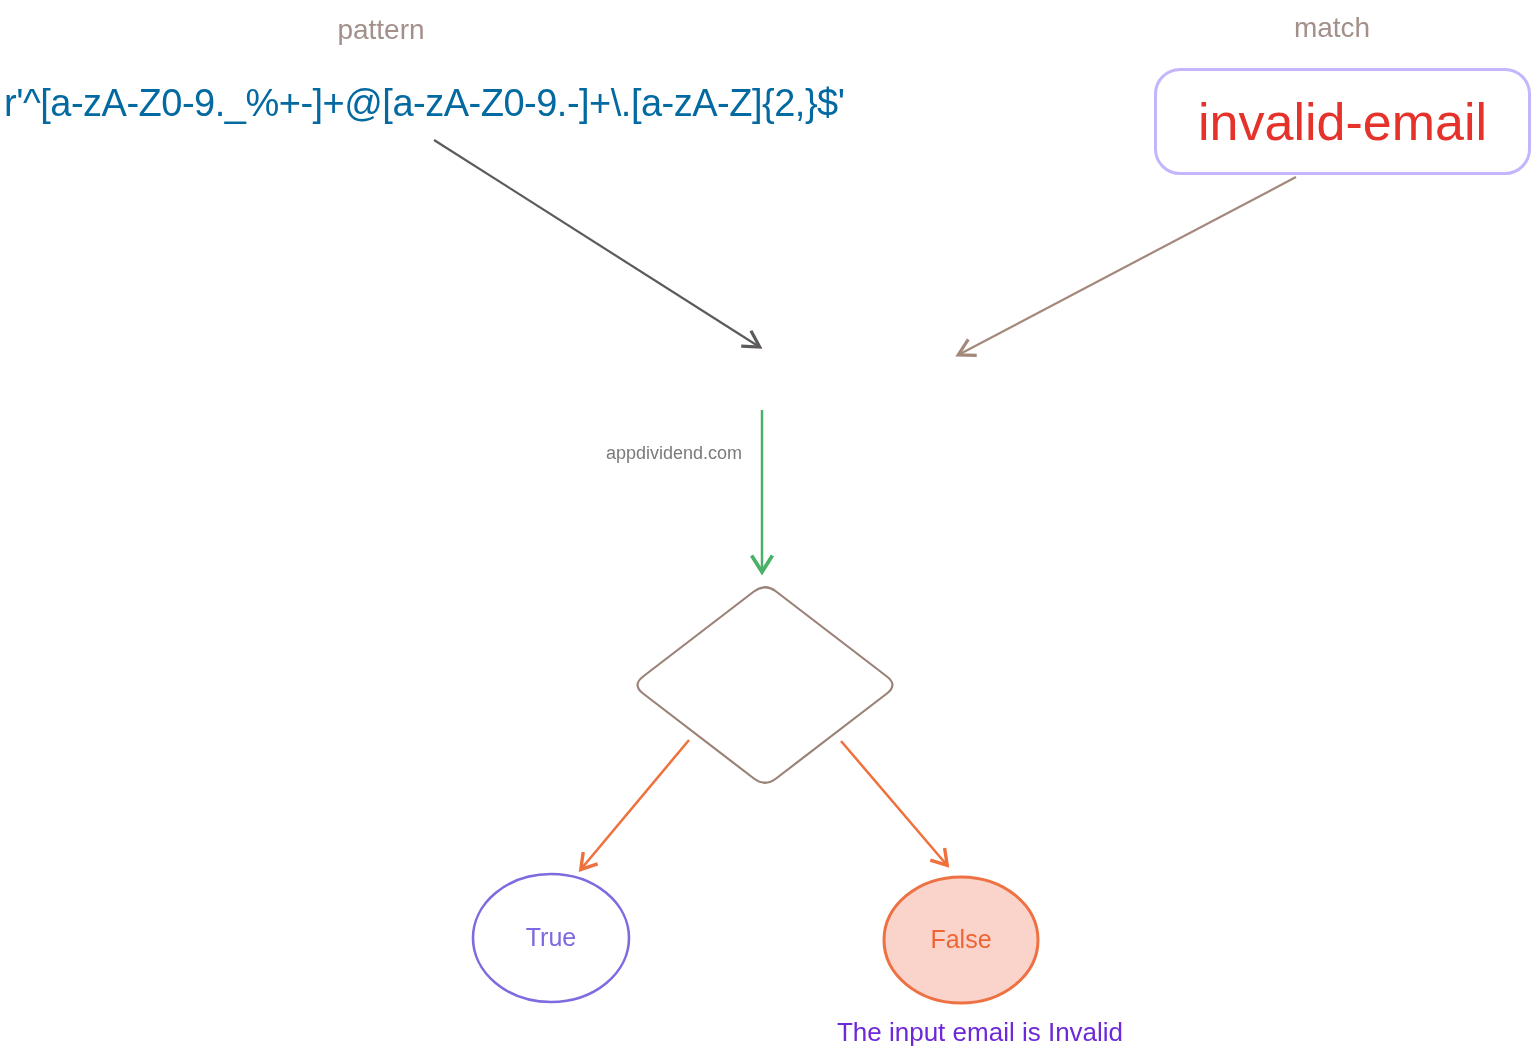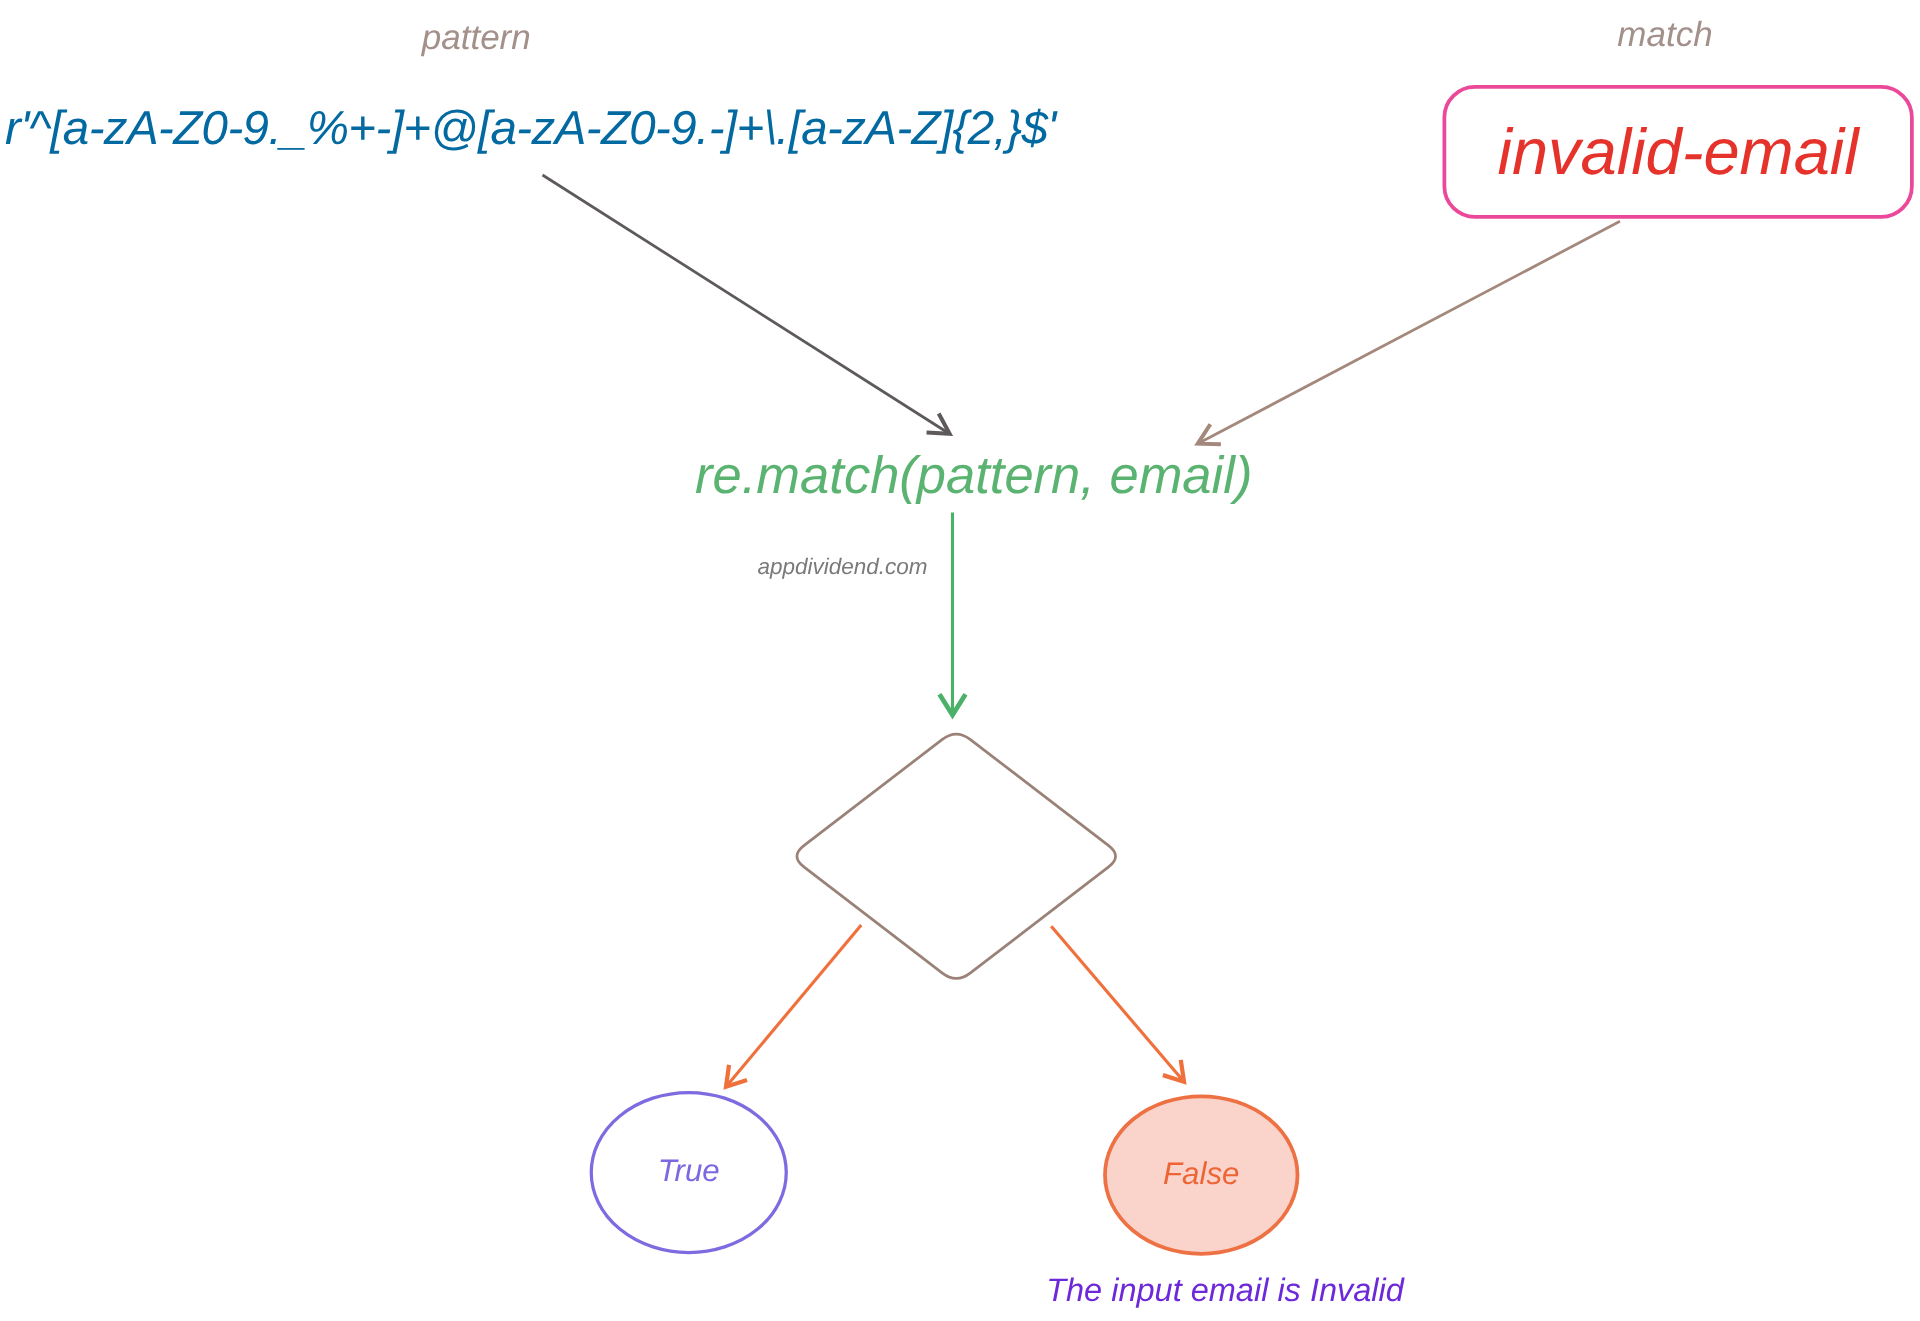--- a/index.html
+++ b/index.html
@@ -7,21 +7,20 @@
     padding: 0;
     background: #ffffff;
     font-family: "Liberation Sans", sans-serif;
   }
   #canvas {
     position: relative;
     width: 1536px;
     height: 1057px;
     background: #ffffff;
     overflow: hidden;
-    font-style: italic;
   }
   #shapes {
     position: absolute;
     left: 0; top: 0;
     width: 1536px;
     height: 1057px;
     z-index: 0;
   }
   .txt {
     position: absolute;
@@ -52,21 +51,21 @@
   #watermark {
     left: 606px; top: 443px;
     font-size: 18px;
     color: #7a7a7a;
   }
   #email-node {
     position: absolute;
     z-index: 1;
     left: 1154px; top: 68px;
     width: 371px; height: 101px;
-    border: 3px solid #ec4899;
+    border: 3px solid #c4b5fd;
     border-radius: 26px;
     background: #ffffff;
     display: flex;
     align-items: center;
     justify-content: center;
   }
   #email-value {
     font-size: 52px;
     color: #e5332c;
   }
@@ -144,21 +143,20 @@
   <div id="pattern-label" class="txt var-label">pattern</div>
 
   <div id="regex-text" class="txt">r'^[a-zA-Z0-9._%+-]+@[a-zA-Z0-9.-]+\.[a-zA-Z]{2,}$'</div>
 
   <div id="email-label" class="txt var-label">match</div>
 
   <div id="email-node">
     <span id="email-value">invalid-email</span>
   </div>
 
-  <div id="match-call" class="txt">re.match(pattern, email)</div>
 
   <div id="watermark" class="txt">appdividend.com</div>
 
 
   <div id="true-label" class="txt">True</div>
 
   <div id="false-label" class="txt">False</div>
 
   <div id="false-result" class="txt">The input email is Invalid</div>
 

